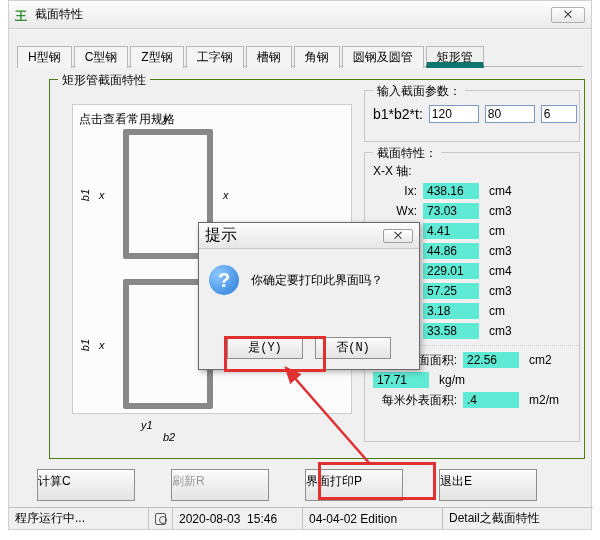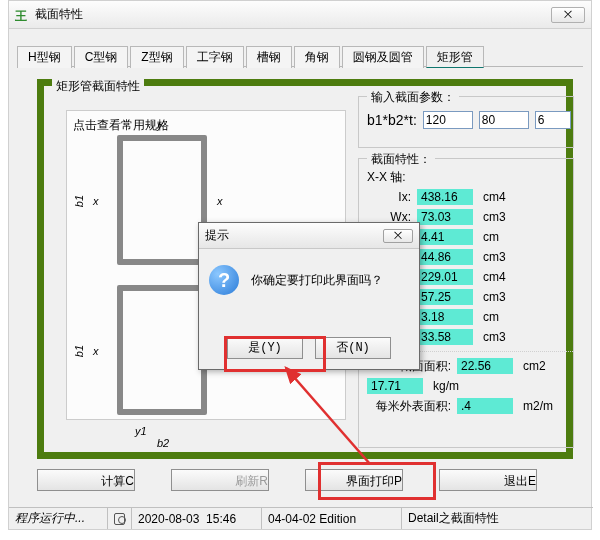--- a/index.html
+++ b/index.html
@@ -4,52 +4,52 @@
 <style>
   * { box-sizing: border-box; margin: 0; padding: 0; }
   body { font-family: "Microsoft YaHei", SimSun, sans-serif; font-size: 12px; background: #fff; width: 600px; height: 540px; overflow: hidden; position: relative; }
   .outer { position: absolute; left: 8px; top: 0; width: 584px; height: 530px; border: 1px solid #d0d0d0; background: #f0f0f0; }
   .titlebar { height: 28px; background: linear-gradient(#fdfdfd,#eaeaea); border-bottom: 1px solid #d0d0d0; display: flex; align-items: center; padding: 0 6px; }
   .titlebar .ticon { width: 14px; height: 14px; color: #2e8b2e; font-weight: bold; margin-right: 6px; }
   .titlebar .ttl { flex: 1; }
   .titlebar .close { width: 34px; height: 16px; border: 1px solid #b0b0b0; border-radius: 2px; text-align: center; font-size: 10px; line-height: 14px; background: linear-gradient(#fff,#e8e8e8); }
   .tabs { display: flex; margin: 16px 8px 0 8px; border-bottom: 1px solid #b8b8b8; height: 22px; }
   .tab { padding: 3px 10px; border: 1px solid #b8b8b8; border-bottom: none; margin-right: 2px; background: #f4f4f4; font-size: 12px; height: 22px; line-height: 14px; position: relative; top: 1px; }
-  .tab.active { background: #f0f0f0; border-bottom: 1px solid #0f766e; }
-  .gbox { position: absolute; border: 7px solid #4d7c0f; }
+  .tab.active { background: #f0f0f0; border-bottom: 6px solid #0f766e; }
+  .gbox { position: absolute; border: 1px solid #4d7c0f; margin-left: 12px; }
   .gbox .gtitle { position: absolute; top: -8px; left: 8px; background: #f0f0f0; padding: 0 4px; font-size: 12px; }
   .main-group { left: 28px; top: 78px; width: 536px; height: 380px; }
   .d-rect { position: absolute; left: 22px; top: 24px; width: 280px; height: 310px; background: #fcfcfc; border: 1px solid #ccc; }
   .d-rect .hint { position: absolute; left: 6px; top: 6px; font-size: 12px; }
   .diag { position: absolute; left: 50px; top: 24px; }
   .diag .shape { width: 90px; height: 130px; border: 6px solid #888; border-radius: 2px; position: absolute; }
   .diag .shape.s1 { top: 0; left: 0; }
   .diag .dim { position: absolute; font-size: 11px; font-style: italic; }
   .right { position: absolute; left: 314px; top: 10px; width: 216px; }
   .input-group { position: relative; border: 1px solid #c8c8c8; height: 52px; margin-bottom: 10px; }
   .lbl { font-size: 14px; }
   input.txt { width: 50px; height: 18px; border: 1px solid #7a9ac0; padding: 0 2px; font-size: 12px; }
   .props-group { position: relative; border: 1px solid #c8c8c8; height: 290px; }
   .row { display: flex; align-items: center; height: 20px; padding-left: 8px; }
   .row .k { width: 44px; text-align: right; margin-right: 6px; }
   .row .v { width: 56px; background: #5eead4; padding: 1px 4px; height: 16px; display: inline-block; }
   .row .u { margin-left: 10px; }
   .btnrow { position: absolute; left: 28px; top: 468px; display: flex; gap: 36px; }
-  .btn { width: 98px; height: 22px; border: 1px solid #8f8f8f; background: linear-gradient(#fbfbfb,#e4e4e4); text-align: right; line-height: 22px; font-size: 12px; }
+  .btn { width: 98px; height: 32px; border: 1px solid #8f8f8f; background: linear-gradient(#fbfbfb,#e4e4e4); text-align: left; line-height: 22px; font-size: 12px; }
   .btn.disabled { color: #9a9a9a; }
   .status { position: absolute; left: 0; bottom: 0; width: 584px; height: 22px; display: flex; border-top: 1px solid #c0c0c0; }
   .status > div { border-right: 1px solid #c0c0c0; padding: 2px 6px; font-size: 12px; display: flex; align-items: center; }
-  .status .s1 { width: 99px; font-style: italic; }
+  .status .s1 { width: 140px; }
   .status .s2 { width: 24px; justify-content: center; }
   .status .s3 { width: 130px; }
   .status .s4 { width: 140px; }
   .status .s5 { flex: 1; border-right: none; }
   .dialog { position: absolute; left: 198px; top: 222px; width: 222px; height: 148px; border: 1px solid #6a6a6a; background: #f0f0f0; box-shadow: 2px 2px 6px rgba(0,0,0,.3); }
   .dialog .dtb { height: 26px; background: linear-gradient(#fdfdfd,#e6e6e6); border-bottom: 1px solid #c8c8c8; display: flex; align-items: center; padding: 0 6px; }
-  .dialog .dtb .dttl { flex: 1; font-size: 12px; }
+  .dialog .dtb .dttl { flex: 1; font-size: 16px; }
   .dialog .dtb .dclose { width: 30px; height: 14px; border: 1px solid #a0a0a0; border-radius: 2px; font-size: 10px; text-align: center; line-height: 12px; background: linear-gradient(#fff,#e8e8e8); }
   .dialog .dbody { padding: 16px 10px; display: flex; align-items: center; }
   .qicon { width: 30px; height: 30px; border-radius: 50%; background: radial-gradient(circle at 30% 30%, #8cc8ff, #2a7bd8); color: #fff; font-size: 20px; font-weight: bold; text-align: center; line-height: 30px; margin-right: 12px; }
   .dbtns { position: absolute; bottom: 10px; left: 0; width: 100%; display: flex; justify-content: center; gap: 12px; font-family: Liberation Mono, monospace; }
   .dbtn { width: 76px; height: 22px; border: 1px solid #8f8f8f; background: linear-gradient(#fbfbfb,#e4e4e4); text-align: center; line-height: 20px; font-size: 12px; }
   .redbox { position: absolute; border: 3px solid #e03030; pointer-events: none; }
   .arrow { position: absolute; pointer-events: none; }
   .arrow svg { overflow: visible; }
   .sep { width:100%; border-top:1px dotted #d0d0d0; margin:4px 0; }
   .cam { width:14px; height:12px; border:1px solid #555; border-radius:2px; position:relative; }

